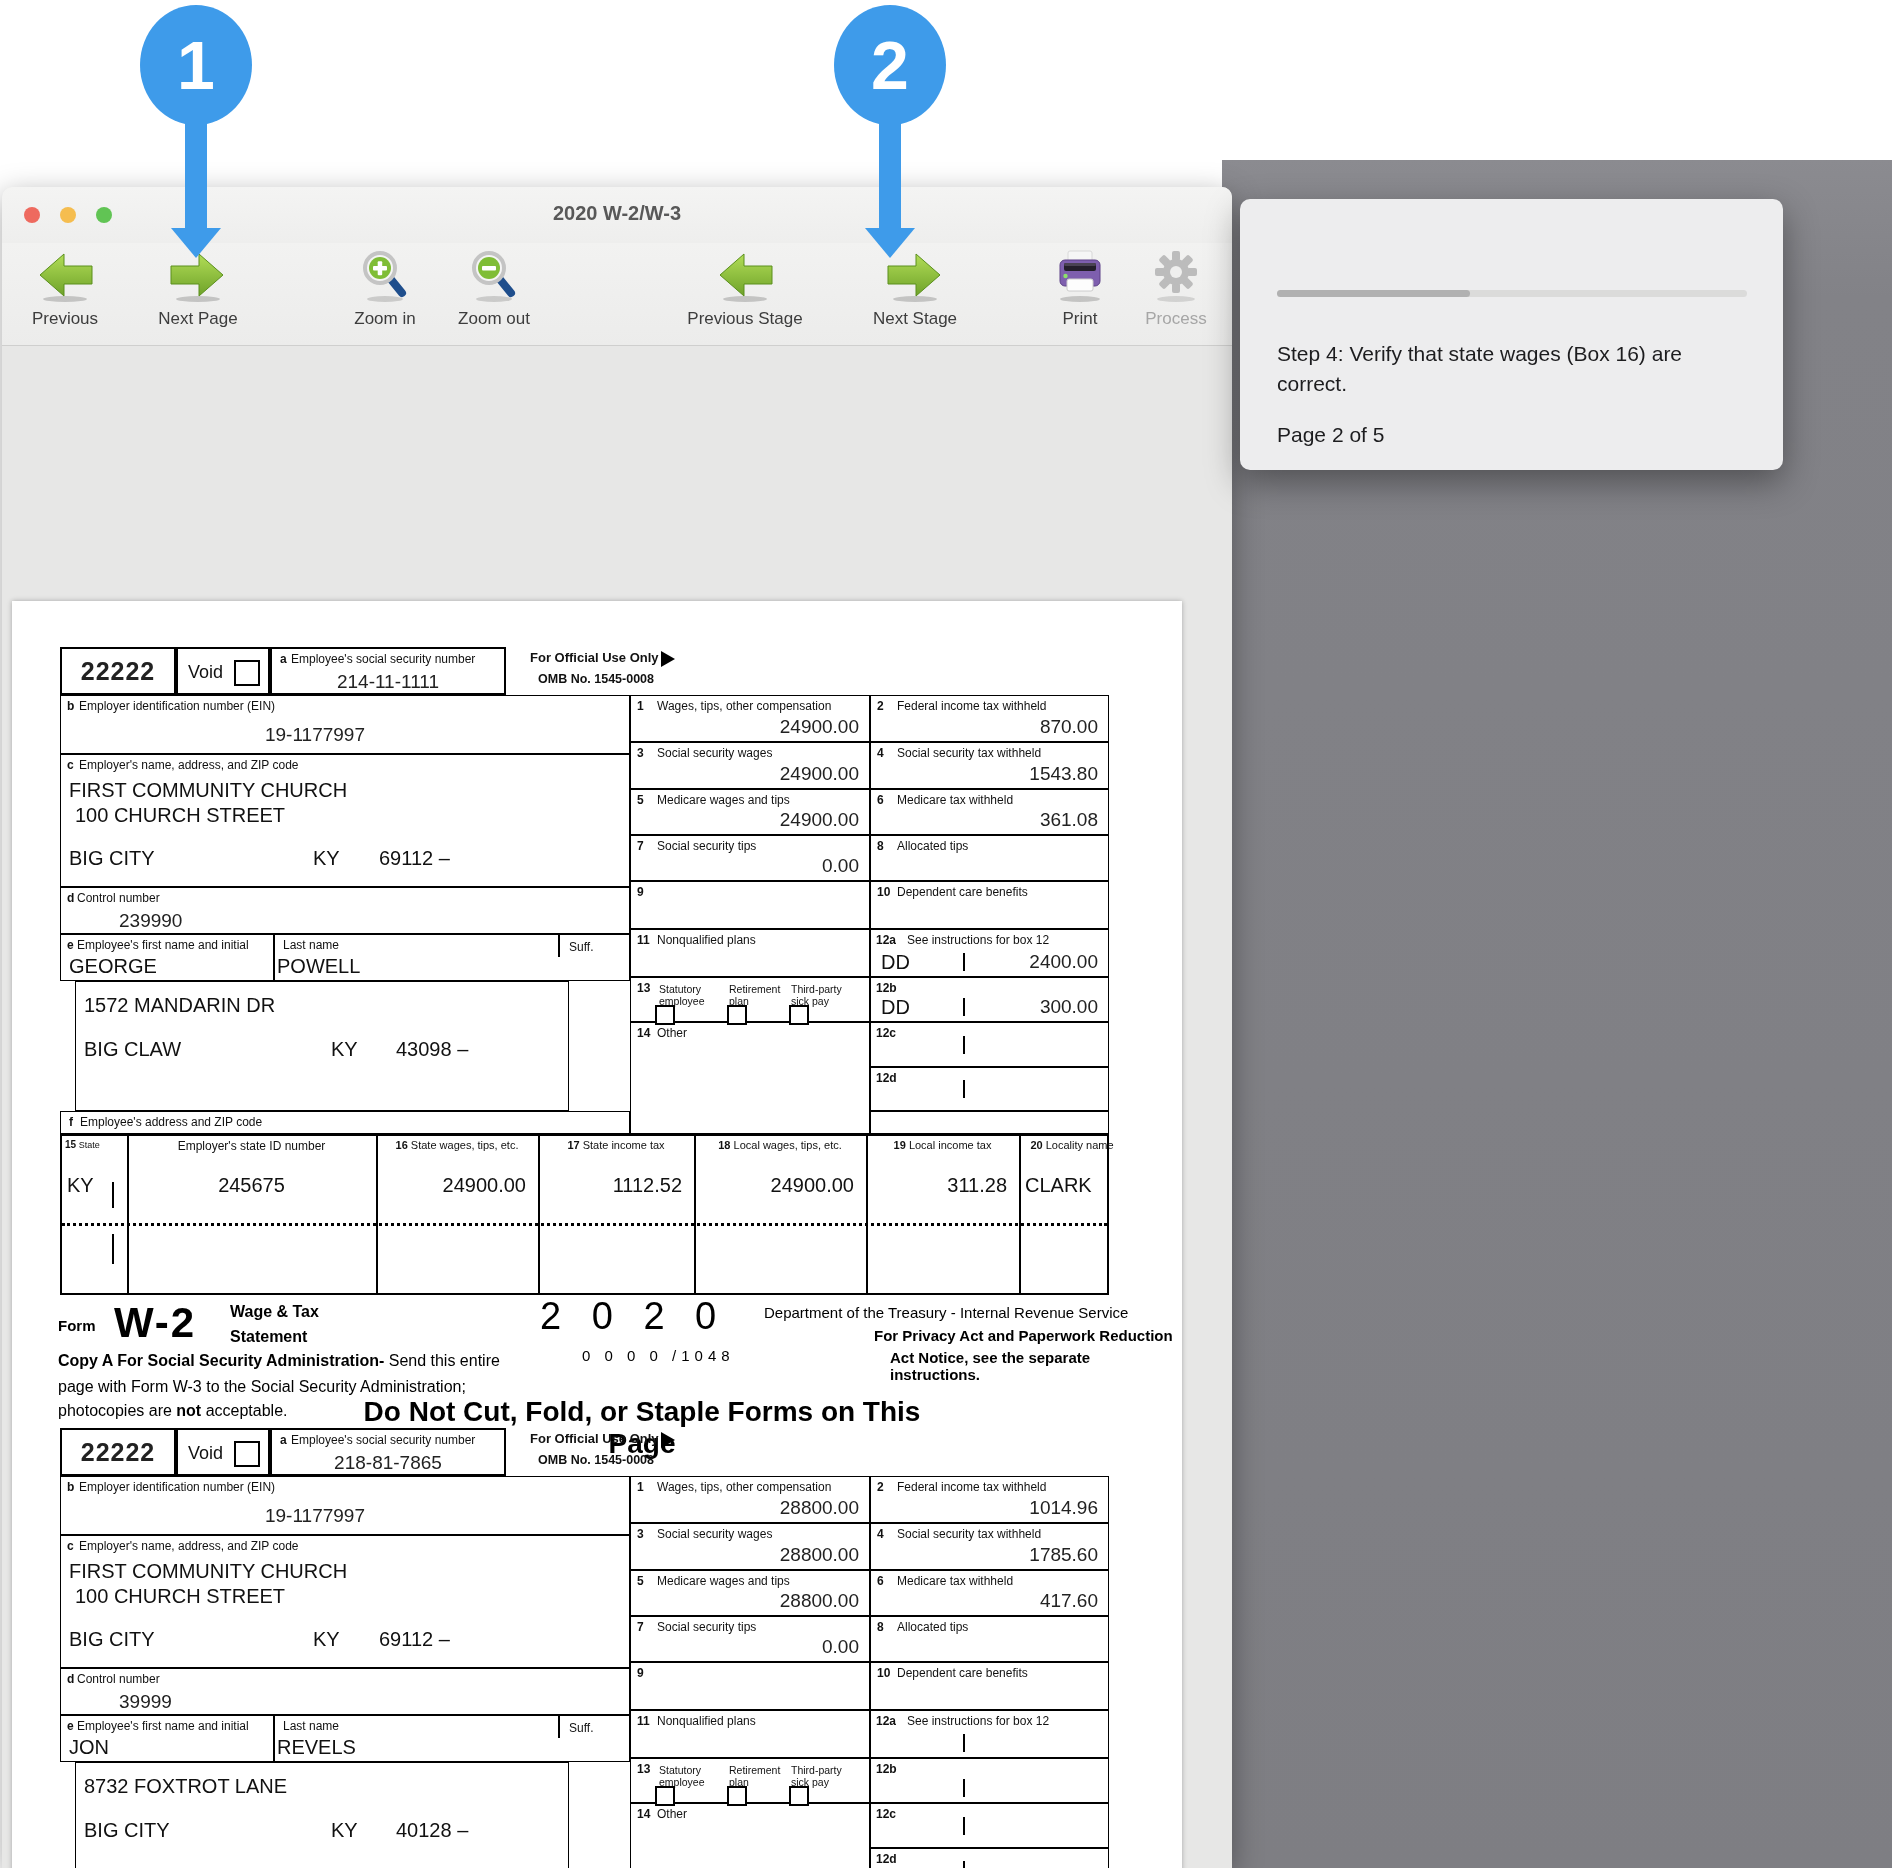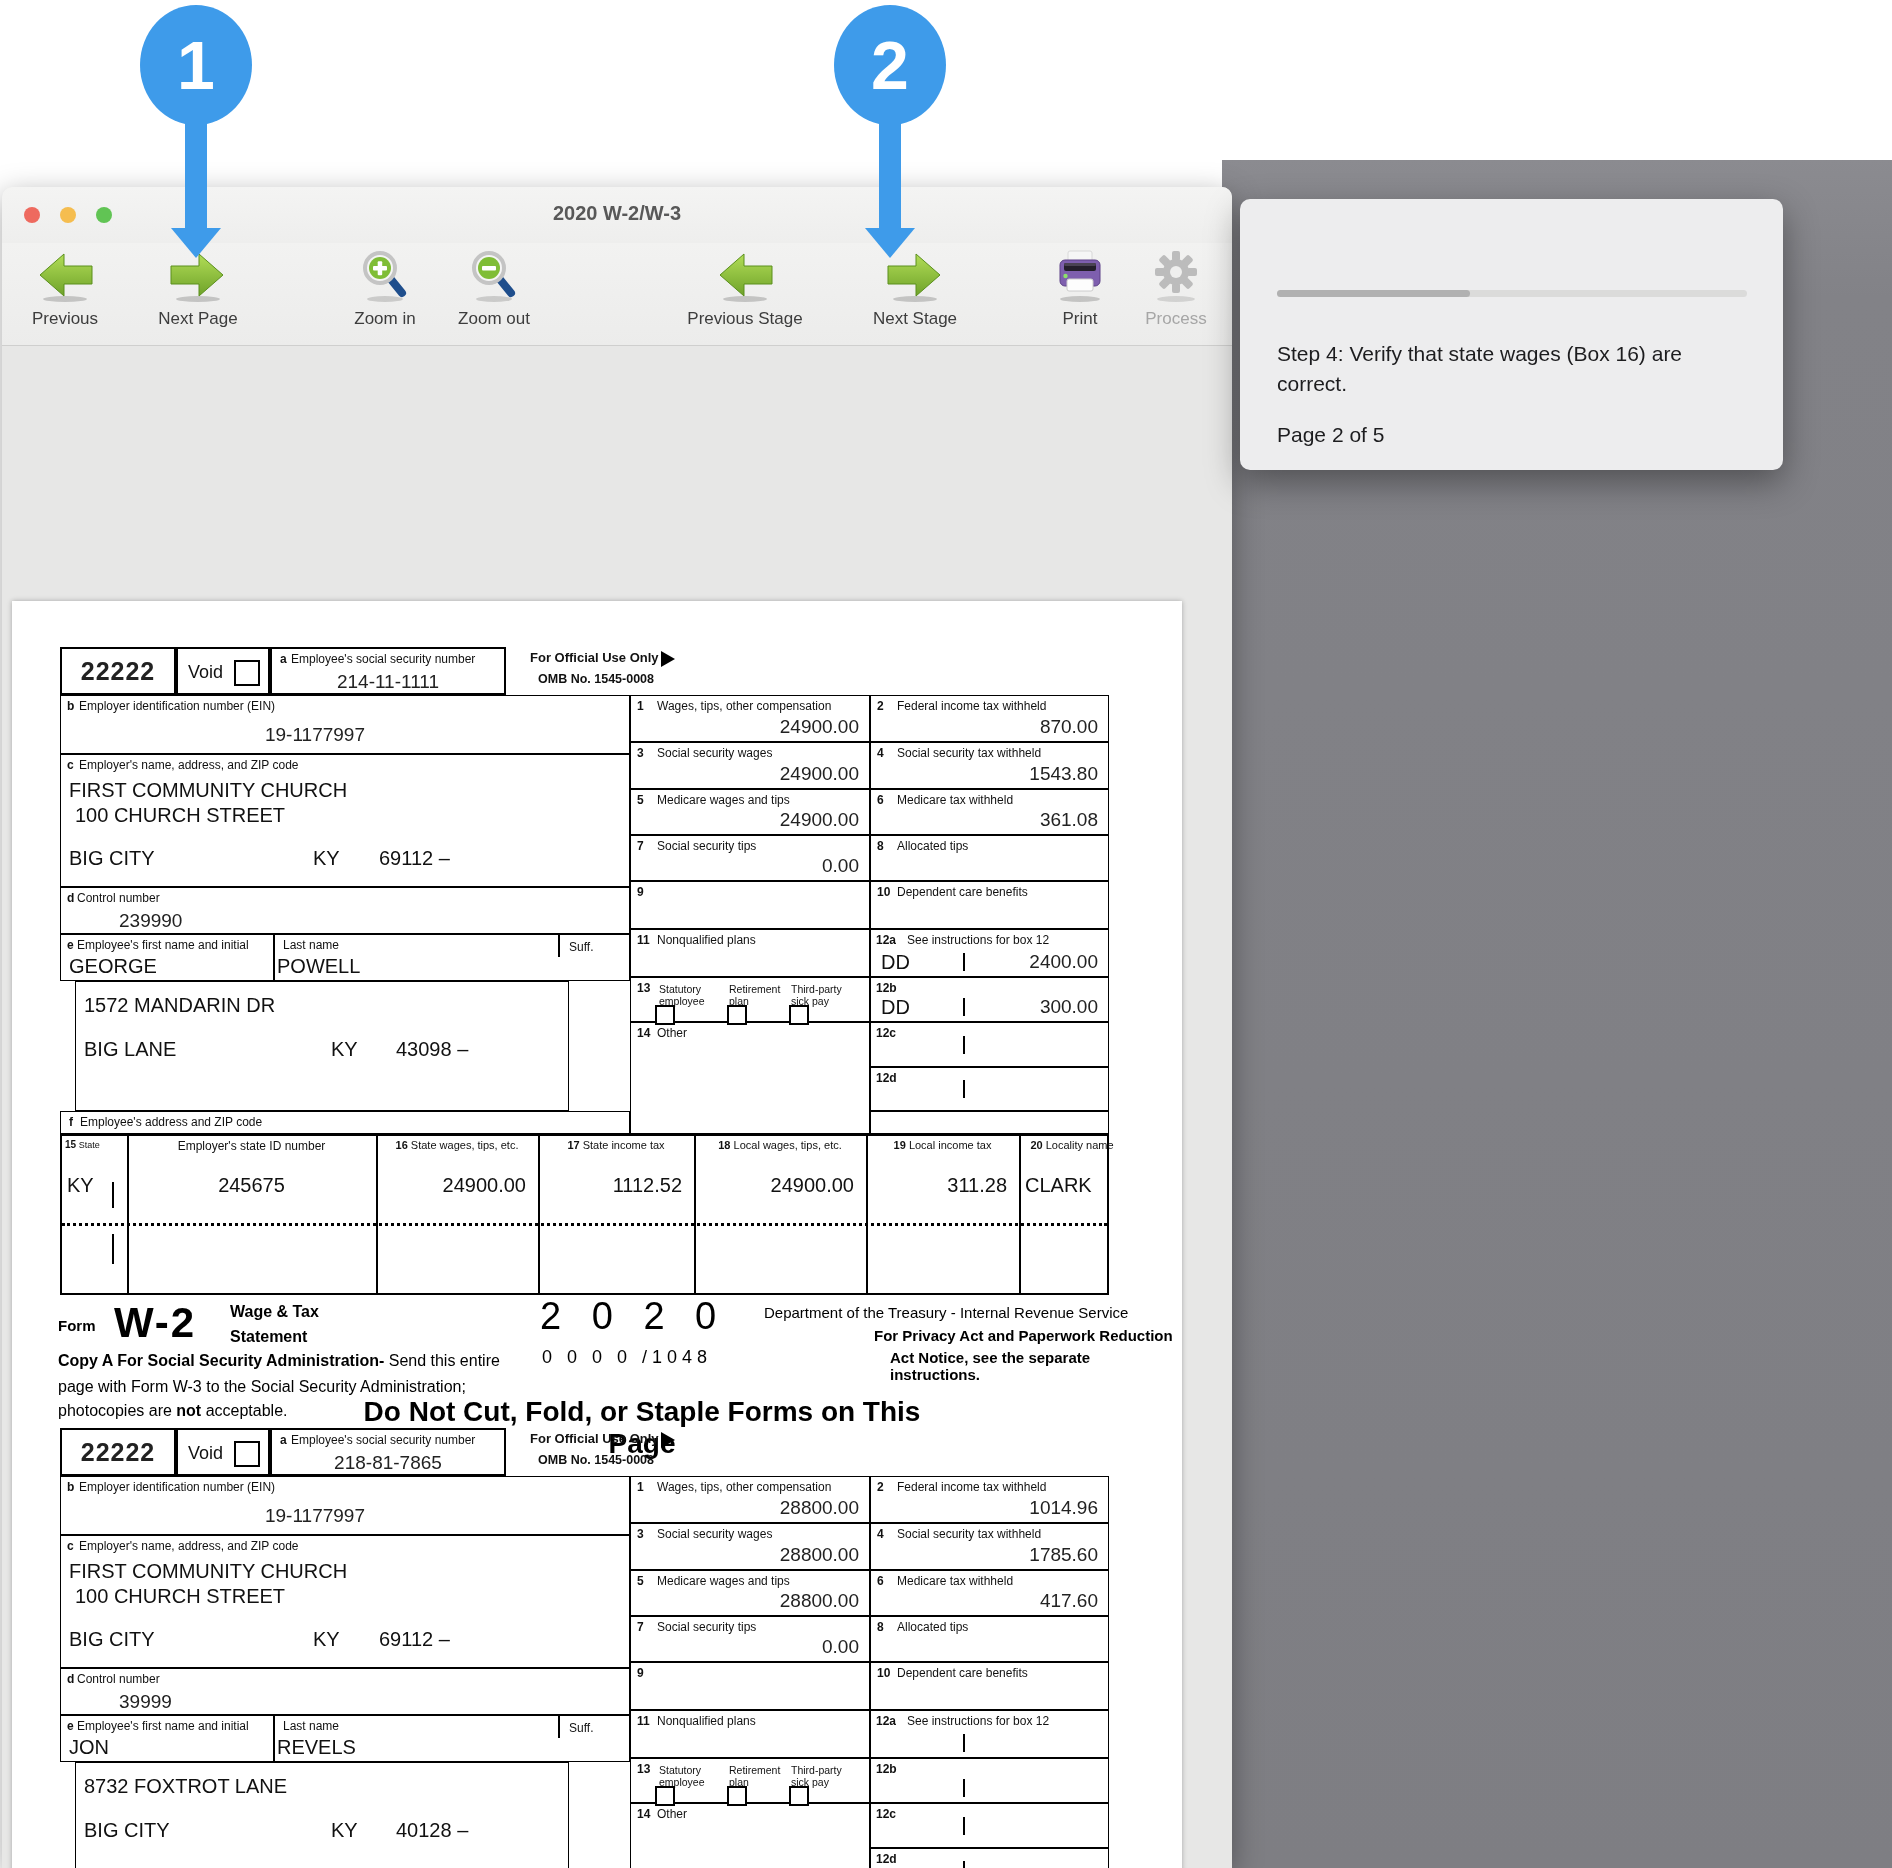--- a/index.html
+++ b/index.html
@@ -153,21 +153,21 @@
   .sv-19{left:804px;width:141px;text-align:right;}
   .sv-20{left:963px;}
   .st-dash{left:0;right:0;top:87px;border-top:3px dotted #000;}
   .st-tick2{left:50px;top:98px;width:2px;height:30px;background:#000;}
 
   
   .f-form{font-size:15px;font-weight:bold;}
   .f-w2{font-size:42px;font-weight:bold;letter-spacing:2px;}
   .f-wage{font-size:16px;font-weight:bold;}
   .f-year{font-size:38px;letter-spacing:10px;}
-  .f-cat{font-size:18px;letter-spacing:5px;}
+  .f-cat{font-size:15px;letter-spacing:5px;margin-left:40px;}
   .f-dept{font-size:15px;}
   .f-priv{font-size:15px;font-weight:bold;}
   .f-copy{font-size:16px;}
   .f-donot{font-size:28px;font-weight:bold;text-align:center;}
   .bold{font-weight:bold;}
 
   
   #status-window{left:1240px;top:199px;width:543px;height:271px;background:#ededee;border-radius:10px;
                  box-shadow:0 12px 34px rgba(0,0,0,.38);z-index:40;}
   #status-titlebar{left:0;top:0;width:100%;height:48px;border-bottom:1px solid #d2d2d2;}
@@ -370,21 +370,21 @@
       <span class="abs bt">Employee's first name and initial</span>
       <span class="abs div-last"></span>
       <span class="abs lbl-last">Last name</span>
       <span class="abs div-suff"></span>
       <span class="abs lbl-suff">Suff.</span>
       <div class="abs v-first">GEORGE</div>
       <div class="abs v-last">POWELL</div>
     </div>
     <div class="bx c-addr">
       <div class="abs a-line1">1572 MANDARIN DR</div>
-      <div class="abs a-city">BIG LANE</div>
+      <div class="abs a-city">BIG CLAW</div>
       <div class="abs a-state">KY</div>
       <div class="abs a-zip">43098 –</div>
     </div>
     <div class="bx c-f">
       <span class="abs bn">f</span>
       <span class="abs bt">Employee's address and ZIP code</span>
     </div>
 
     <div class="bx mb c-b1">
       <span class="abs bn">1</span>

